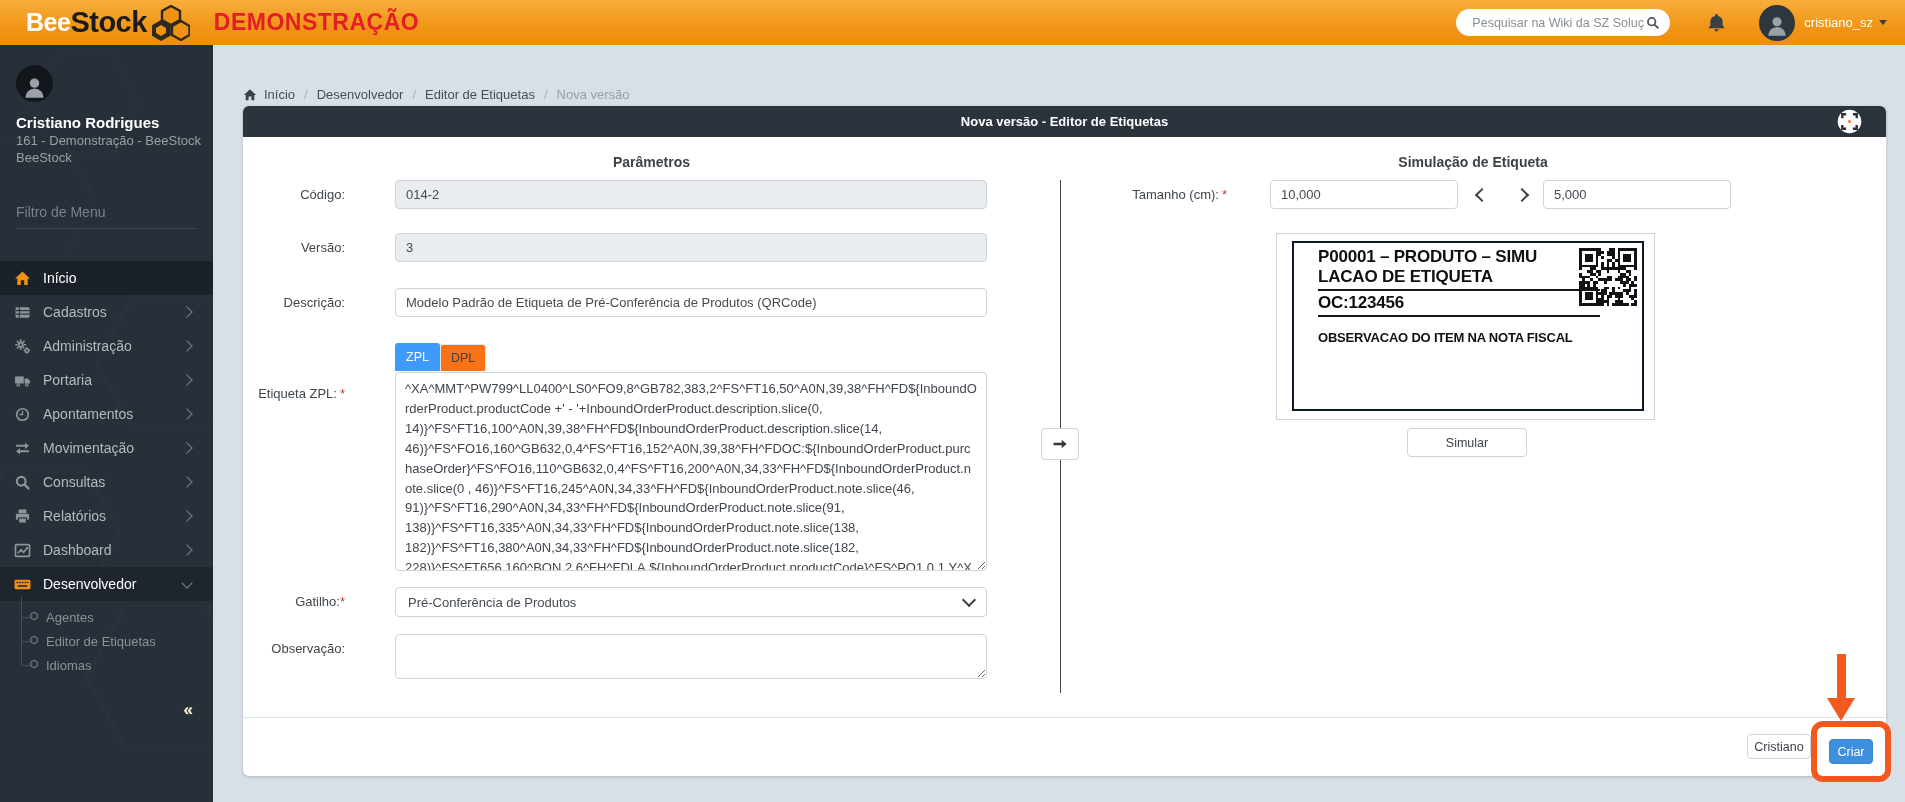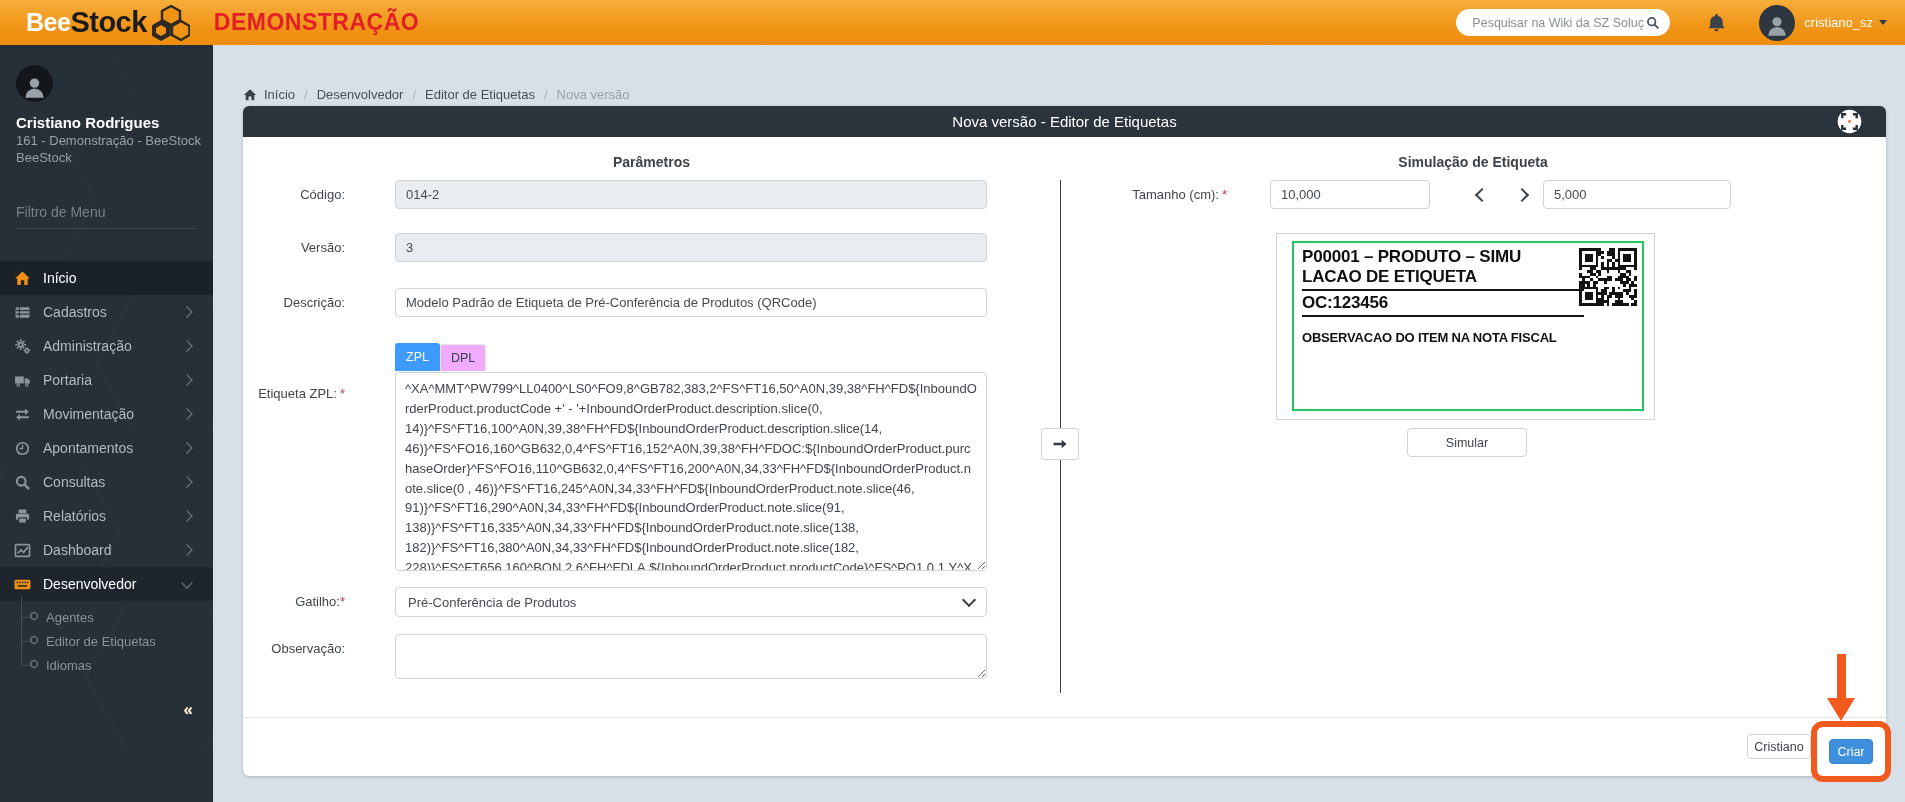--- a/index.html
+++ b/index.html
@@ -70,31 +70,31 @@
   .bc-item{display:flex;align-items:center;cursor:pointer}
   .bc-item.last{color:#98a0a7;cursor:default}
   .bc-sep{margin:0 9px;color:#aab1b8}
   .bc-home{margin-right:7px;display:block}
   .bc-home svg{width:14px;height:14px;fill:#3a4147;display:block}
   
   .panel{position:absolute;left:30px;top:61px;width:1643px;height:670px;background:#fff;border-radius:6px;
          box-shadow:0 1px 3px rgba(40,50,60,.25)}
   .phead{position:absolute;top:0;left:0;right:0;height:31px;background:#2b333d;border-radius:6px 6px 0 0;
          display:flex;align-items:center;justify-content:center}
-  .ptitle{color:#fff;font-size:15px;font-weight:normal}
+  .ptitle{color:#fff;font-size:13px;font-weight:bold}
   .pfull{position:absolute;right:23px;top:2px;width:27px;height:27px;cursor:pointer}
   .pfull svg{width:27px;height:27px;display:block}
   .sec-title{position:absolute;font-size:14px;font-weight:bold;color:#3b4248;text-align:center}
   .flabel{position:absolute;left:0;width:102px;text-align:right;font-size:13px;color:#3f464c}
   .req{color:#e03131;margin-left:3px}
   .finput{position:absolute;height:29px;box-sizing:border-box;border:1px solid #ced4da;border-radius:4px;
           background:#fff;font-size:13px;color:#454b51;padding:0 10px;font-family:"Liberation Sans",sans-serif;outline:none}
   .finput.disabled{background:#e9edf0}
   .tabs{position:absolute;display:flex;align-items:flex-end}
-  .tab{font-size:12.5px;padding:6px 10px;border-radius:3px 3px 0 0;cursor:pointer;color:#3c4248;background:#f0abfc;
+  .tab{font-size:12.5px;padding:6px 10px;border-radius:3px 3px 0 0;cursor:pointer;color:#3c4248;background:#f97316;
        border:1px solid #e4e8eb;border-bottom:none}
   .tab.active{background:#3e9afc;color:#fff;border:none;padding:7px 11px}
   .fta{position:absolute;box-sizing:border-box;border:1px solid #ced4da;border-radius:4px;background:#fff;
        font-size:13px;line-height:19.9px;color:#40464d;padding:6px 9px;font-family:"Liberation Sans",sans-serif;
        resize:both;overflow:hidden;outline:none}
   .selbox{position:absolute;height:30px;box-sizing:border-box;border:1px solid #ced4da;border-radius:4px;
           background:#fff;display:flex;align-items:center;padding:0 12px;cursor:pointer}
   .selval{flex:1;font-size:13px;color:#454b51}
   .selcar{width:8px;height:8px;border-right:2px solid #3a4047;border-bottom:2px solid #3a4047;
           transform:rotate(45deg);margin-top:-4px}
@@ -103,22 +103,22 @@
             border-radius:4px;display:flex;align-items:center;justify-content:center;cursor:pointer;padding:0}
   .transfer svg{width:16px;height:16px;fill:#343a40;display:block}
   .stepper{position:absolute;left:1228px;top:74px;width:62px;height:29px;display:flex;align-items:center;
            justify-content:space-between;padding:0 4px;box-sizing:border-box}
   .stepbtn{width:14px;height:14px;display:flex;align-items:center;justify-content:center;cursor:pointer}
   .cv{display:inline-block;width:8px;height:8px;border-left:2.2px solid #3a4047;border-bottom:2.2px solid #3a4047}
   .cv.left{transform:rotate(45deg)}
   .cv.right{transform:rotate(225deg)}
   .preview{position:absolute;left:1033px;top:127px;width:379px;height:187px;background:#fff;
            border:1px solid #ccd2d8;box-sizing:border-box}
-  .zlabel{position:absolute;left:15px;top:7px;width:352px;height:170px;border:2px solid #22c55e;box-sizing:border-box;
-          padding:4px 8px;overflow:hidden}
+  .zlabel{position:absolute;left:15px;top:7px;width:352px;height:170px;border:2px solid #0f172a;box-sizing:border-box;
+          padding:4px 24px;overflow:hidden}
   .zl{font-weight:bold;color:#101010;letter-spacing:-.2px}
   .zl.big{font-size:17px;line-height:20px}
   .zl.small{font-size:13px;line-height:16px;margin-top:13px}
   .zhr{border-top:2px solid #161616;width:282px;margin:2px 0}
   .qr{position:absolute;right:5px;top:5px;width:58px;height:58px}
   .qr svg{width:58px;height:58px;display:block;fill:#121212;shape-rendering:crispEdges}
   .btn{box-sizing:border-box;border-radius:4px;font-size:12.5px;font-family:"Liberation Sans",sans-serif;
        cursor:pointer;display:flex;align-items:center;justify-content:center}
   .simular{position:absolute;left:1164px;top:322px;width:120px;height:29px;background:#fff;
            border:1px solid #ced4da;color:#3c4248}
@@ -256,36 +256,36 @@
             <circle cx="12" cy="12.2" r="1.7"></circle>
             <circle cx="12" cy="12.2" r=".7" fill="#272f38"></circle>
           </svg>
         </span>
         <span class="mi-label">Portaria</span>
         <span class="mcar"></span>
       </div>
       <div class="menu-item">
         <span class="mi-icon">
           <svg viewBox="0 0 16 16">
-            <path d="M2 4.4h8.4V2.4L14 5.4l-3.6 3V6.4H2z"></path>
-            <path d="M14 11.6H5.6v2L2 10.6l3.6-3v2H14z"></path>
-          </svg>
-        </span>
-        <span class="mi-label">Movimentação</span>
-        <span class="mcar"></span>
-      </div>
-      <div class="menu-item">
-        <span class="mi-icon">
-          <svg viewBox="0 0 16 16">
             <circle cx="8" cy="8" r="6.2"></circle>
             <circle cx="8" cy="8" r="4.6" fill="#272f38"></circle>
             <path d="M7.4 4.4h1.2v4.2H5.2V7.4h2.2z" fill="currentColor"></path>
           </svg>
         </span>
         <span class="mi-label">Apontamentos</span>
+        <span class="mcar"></span>
+      </div>
+      <div class="menu-item">
+        <span class="mi-icon">
+          <svg viewBox="0 0 16 16">
+            <path d="M2 4.4h8.4V2.4L14 5.4l-3.6 3V6.4H2z"></path>
+            <path d="M14 11.6H5.6v2L2 10.6l3.6-3v2H14z"></path>
+          </svg>
+        </span>
+        <span class="mi-label">Movimentação</span>
         <span class="mcar"></span>
       </div>
       <div class="menu-item">
         <span class="mi-icon">
           <svg viewBox="0 0 16 16">
             <circle cx="6.8" cy="6.8" r="4.1" fill="none" stroke="currentColor" stroke-width="2"></circle>
             <line x1="10" y1="10" x2="14.2" y2="14.2" stroke="currentColor" stroke-width="2.3"></line>
           </svg>
         </span>
         <span class="mi-label">Consultas</span>
@@ -424,21 +424,21 @@
       <span>
         <svg viewBox="0 0 16 16">
             <path d="M1.5 6.7h8.2V3.8L14.6 8l-4.9 4.2V9.3H1.5z"></path>
           </svg>
       </span>
     </button>
 
     <div class="sec-title" style="left:817px;top:48px;width:826px">Simulação de Etiqueta</div>
 
     <label class="flabel" style="left:820px;width:164px;top:81px"><span>Tamanho (cm):</span><span class="req">*</span></label>
-    <input class="finput" style="left: 1027px; top: 74px; width: 160px;" value="10,000">
+    <input class="finput" style="left: 1027px; top: 74px; width: 188px;" value="10,000">
     <div class="stepper">
       <span class="stepbtn">
           <span class="cv left"></span>
         </span>
       <span class="stepbtn">
           <span class="cv right"></span>
         </span>
     </div>
     <input class="finput" style="left: 1300px; top: 74px; width: 188px;" value="5,000">
 

